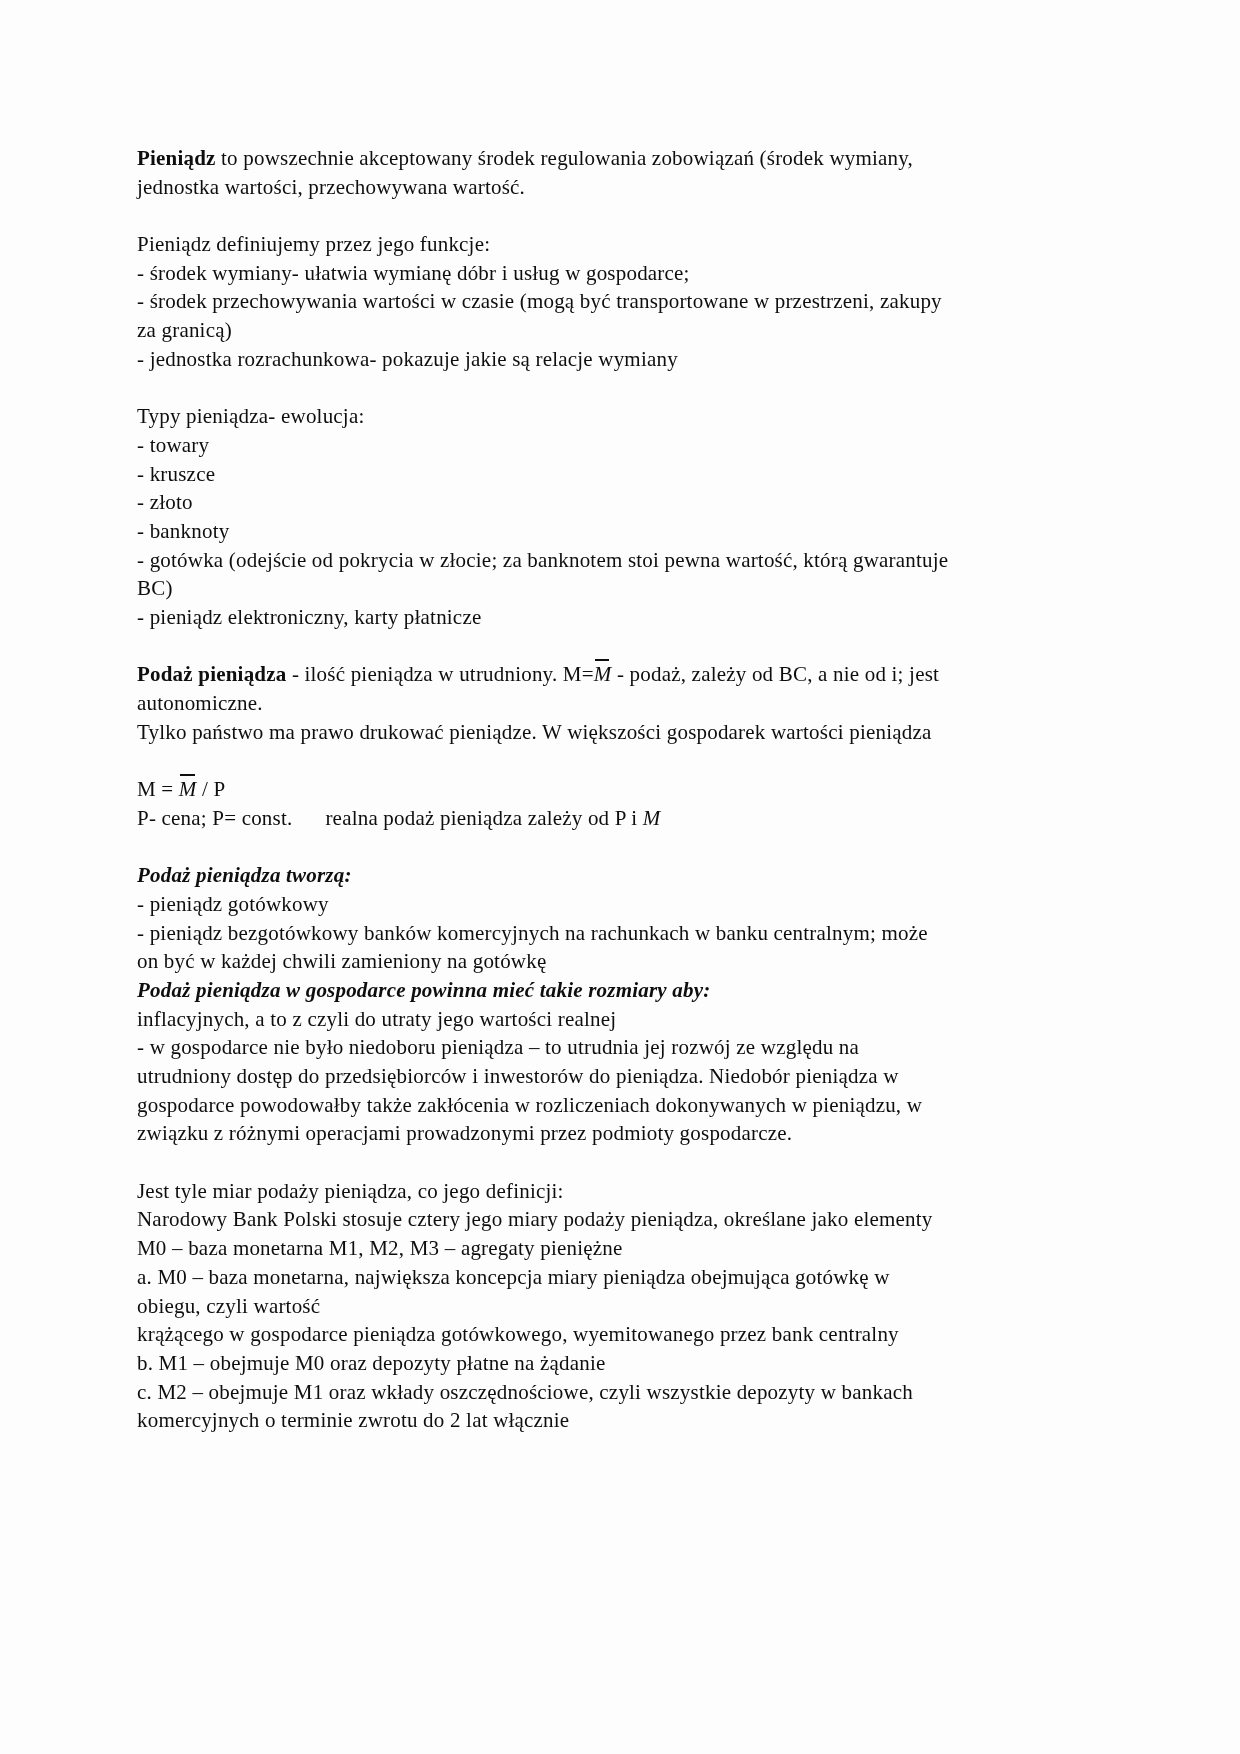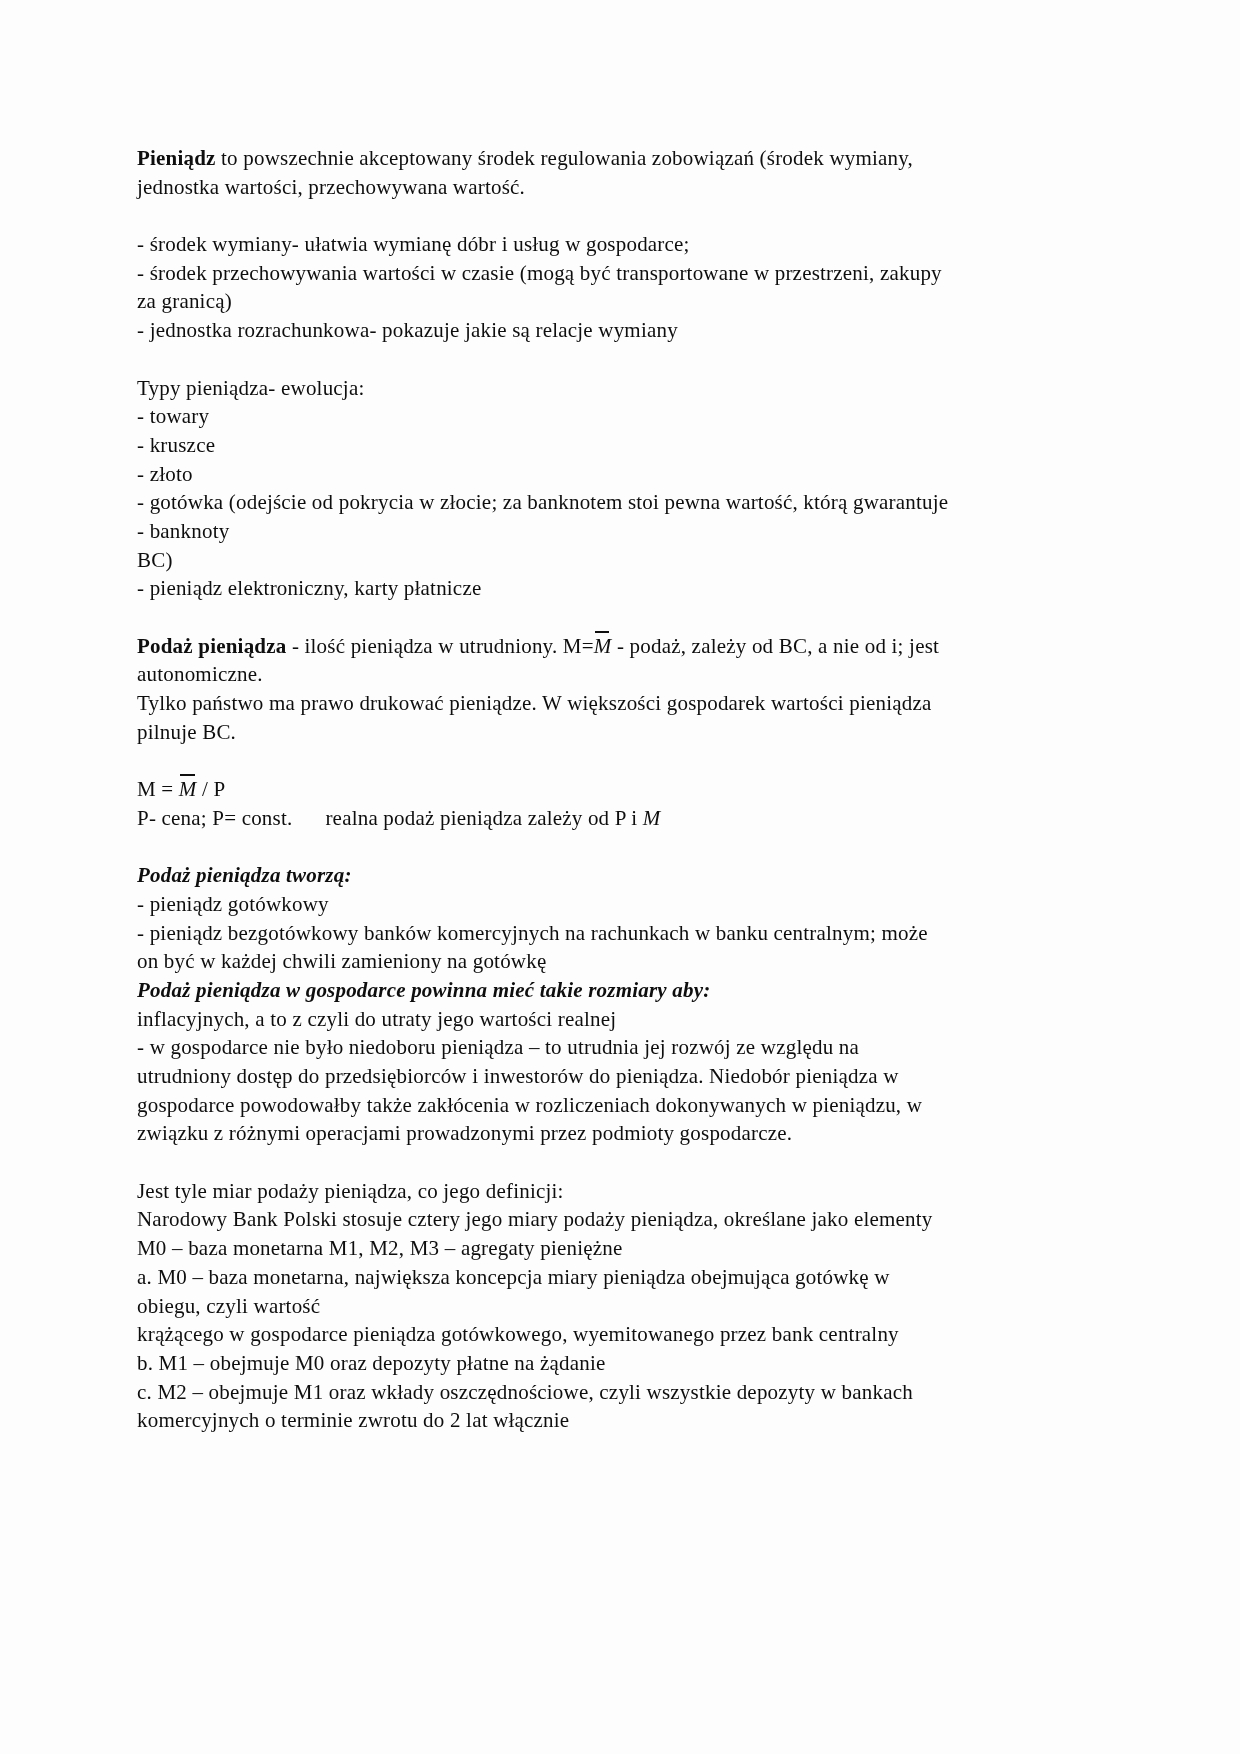--- a/index.html
+++ b/index.html
@@ -47,38 +47,38 @@
   }
 </style>
 </head>
 <body>
 
 <div class="page" style="background: rgb(253, 253, 253);">
   <div class="doc" style="color: rgb(14, 14, 14);">
       <div class="line"><span class="b">Pieniądz</span><span> to powszechnie akceptowany środek regulowania zobowiązań (środek wymiany,</span></div>
       <div class="line"><span>jednostka wartości, przechowywana wartość.</span></div>
       <div class="line">&nbsp;</div>
+      <div class="line"><span>Pieniądz definiujemy przez jego funkcje:</span></div>
       <div class="line"><span>- środek wymiany- ułatwia wymianę dóbr i usług w gospodarce;</span></div>
       <div class="line"><span>- środek przechowywania wartości w czasie (mogą być transportowane w przestrzeni, zakupy</span></div>
       <div class="line"><span>za granicą)</span></div>
       <div class="line"><span>- jednostka rozrachunkowa- pokazuje jakie są relacje wymiany</span></div>
       <div class="line">&nbsp;</div>
       <div class="line"><span>Typy pieniądza- ewolucja:</span></div>
       <div class="line"><span>- towary</span></div>
       <div class="line"><span>- kruszce</span></div>
       <div class="line"><span>- złoto</span></div>
+      <div class="line"><span>- banknoty</span></div>
       <div class="line"><span>- gotówka (odejście od pokrycia w złocie; za banknotem stoi pewna wartość, którą gwarantuje</span></div>
-      <div class="line"><span>- banknoty</span></div>
       <div class="line"><span>BC)</span></div>
       <div class="line"><span>- pieniądz elektroniczny, karty płatnicze</span></div>
       <div class="line">&nbsp;</div>
       <div class="line"><span class="b">Podaż pieniądza</span><span> - ilość pieniądza w utrudniony. M=</span><span class="i bar">M</span><span> - podaż, zależy od BC, a nie od i; jest</span></div>
       <div class="line"><span>autonomiczne.</span></div>
       <div class="line"><span>Tylko państwo ma prawo drukować pieniądze. W większości gospodarek wartości pieniądza</span></div>
-      <div class="line"><span>pilnuje BC.</span></div>
       <div class="line">&nbsp;</div>
       <div class="line"><span>M = </span><span class="i bar">M</span><span> / P</span></div>
       <div class="line"><span>P- cena; P= const.</span><span class="tab">&nbsp;</span><span>realna podaż pieniądza zależy od P i </span><span class="i">M</span></div>
       <div class="line">&nbsp;</div>
       <div class="line"><span class="b i">Podaż pieniądza tworzą:</span></div>
       <div class="line"><span>- pieniądz gotówkowy</span></div>
       <div class="line"><span>- pieniądz bezgotówkowy banków komercyjnych na rachunkach w banku centralnym; może</span></div>
       <div class="line"><span>on być w każdej chwili zamieniony na gotówkę</span></div>
       <div class="line"><span class="b i">Podaż pieniądza w gospodarce powinna mieć takie rozmiary aby:</span></div>
       <div class="line"><span>inflacyjnych, a to z czyli do utraty jego wartości realnej</span></div>

